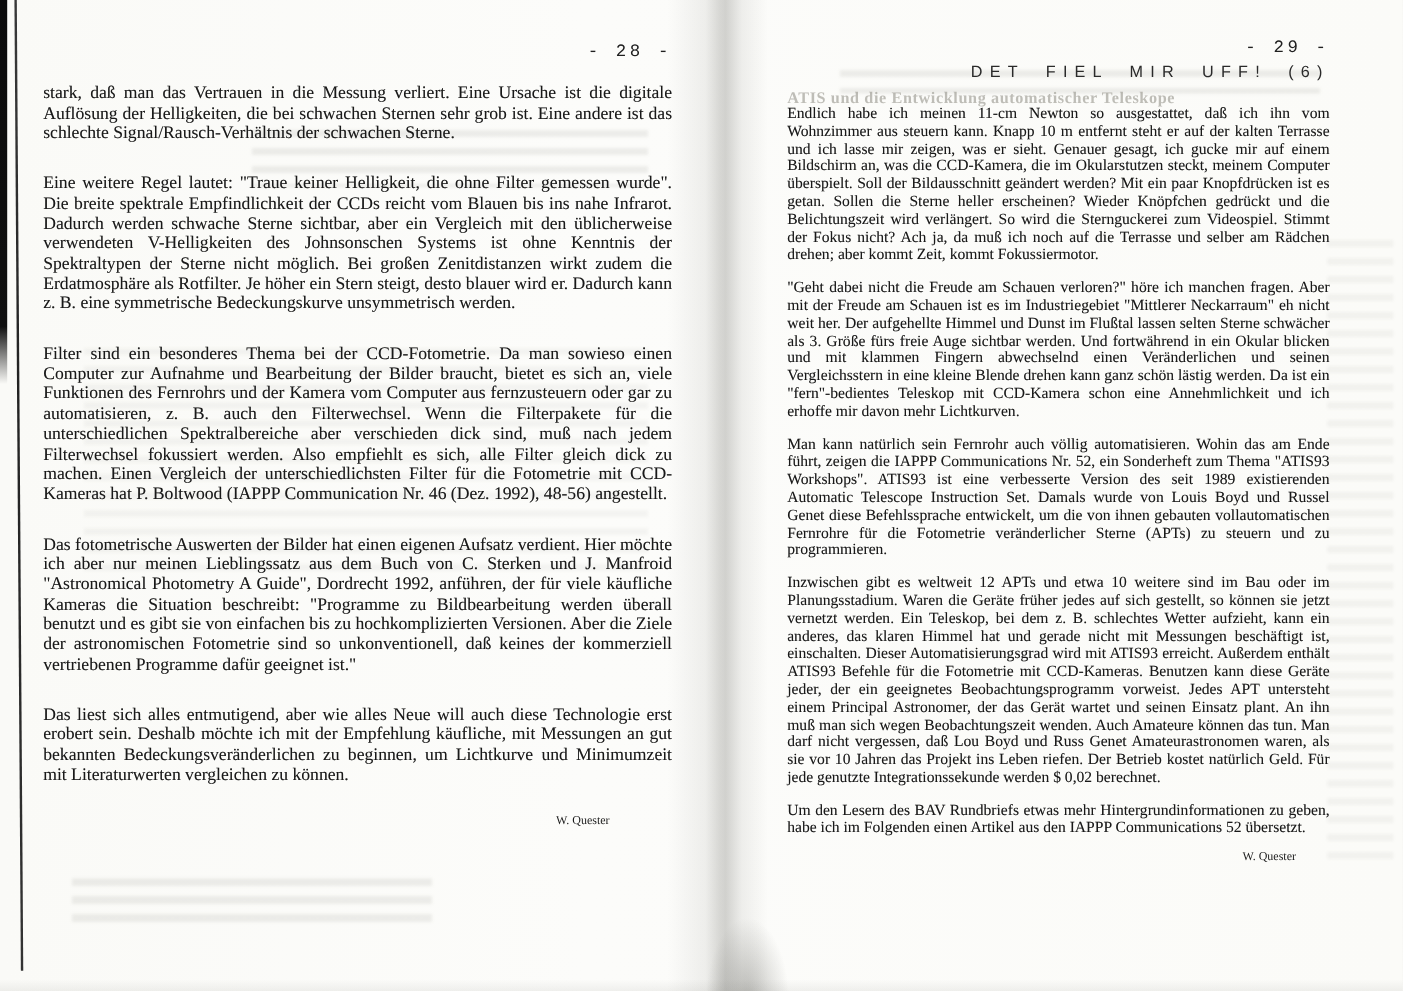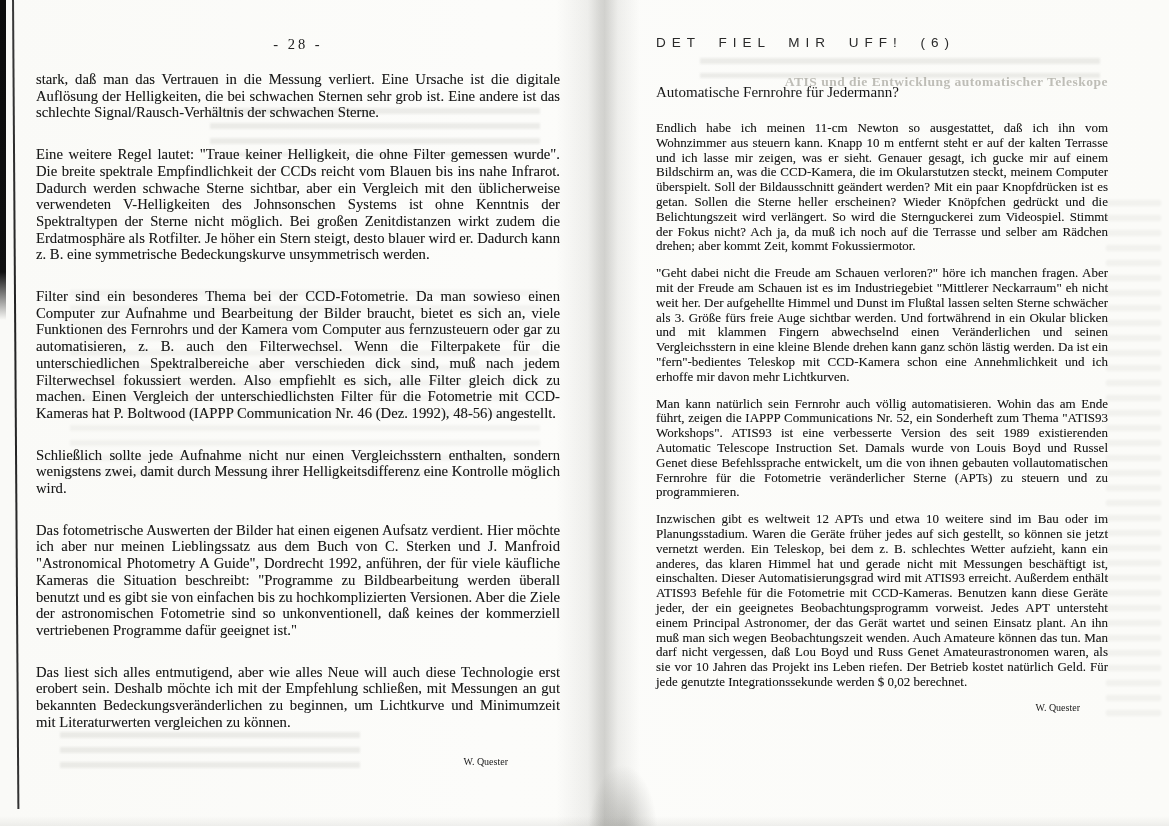--- a/index.html
+++ b/index.html
@@ -47,37 +47,37 @@
   .smudge {
     position: absolute;
     background: repeating-linear-gradient(180deg,
       rgba(100,100,92,0.10) 0px, rgba(100,100,92,0.10) 6px,
       rgba(100,100,92,0) 6px, rgba(100,100,92,0) 15px);
     filter: blur(1.2px);
     pointer-events: none;
   }
   .bleed-title {
     position: absolute; left: 656px; top: 74px; width: 452px;
-    text-align: right;
+    text-align: left;
     font-weight: bold; font-size: 13.5px;
     color: rgba(116,112,102,0.45);
     filter: blur(0.6px);
     letter-spacing: 0.5px;
   }
   
   .page { position: absolute; }
   .page-left  { left: 36px;  top: 36px; width: 524px; }
   .page-right { left: 656px; top: 32px; width: 452px; }
   .pagenum {
-    text-align: center; font-size: 14.5px; letter-spacing: 3px;
-    margin-bottom: 4px; color: #202020;
+    text-align: right; font-size: 14.5px; letter-spacing: 3px;
+    margin-bottom: 4px; color: #202020; font-family: Liberation Mono, monospace;
   }
   .page-left .pagenum { margin-bottom: 18px; }
   .article-heading {
-    text-align: left;
+    text-align: right;
     font-family: "Liberation Sans", sans-serif;
     font-size: 13.5px; letter-spacing: 6px; word-spacing: 8px;
     color: #2a2a2a; margin-top: 3px;
   }
   .article-subtitle {
     font-size: 15px; margin-top: 34px; color: #161616;
   }
   .page p {
     text-align: justify;
     margin: 0;
@@ -112,29 +112,29 @@
   <div class="smudge" style="left:700px; top:58px;  width:400px; height:20px;"></div>
   <div class="smudge" style="left:1106px;top:200px; width:55px;  height:520px; opacity:.6;"></div>
 
   <div class="bleed-title">ATIS und die Entwicklung automatischer Teleskope</div>
 
   <div class="page page-left">
     <div class="pagenum">-  28  -</div>
     <p>stark, daß man das Vertrauen in die Messung verliert. Eine Ursache  ist die digitale Auflösung der Helligkeiten, die bei schwachen Sternen sehr grob ist. Eine andere ist das schlechte Signal/Rausch-Verhältnis der schwachen Sterne.</p>
     <p>Eine weitere Regel lautet: "Traue keiner Helligkeit, die ohne Filter gemessen wurde". Die breite spektrale Empfindlichkeit der CCDs reicht vom Blauen bis ins nahe Infrarot. Dadurch werden schwache Sterne sichtbar, aber ein Vergleich mit den üblicherweise verwendeten V-Helligkeiten des Johnsonschen Systems ist ohne Kenntnis der Spektraltypen der Sterne nicht möglich. Bei großen Zenitdistanzen wirkt zudem die Erdatmosphäre als Rotfilter. Je höher ein Stern steigt, desto blauer wird er. Dadurch kann z. B. eine symmetrische Bedeckungskurve unsymmetrisch werden.</p>
     <p>Filter sind ein besonderes Thema bei der CCD-Fotometrie. Da man sowieso einen Computer zur Aufnahme und Bearbeitung der Bilder braucht, bietet es sich an, viele Funktionen des Fernrohrs und der Kamera vom Computer aus fernzusteuern oder gar zu automatisieren, z. B. auch den Filterwechsel. Wenn die Filterpakete für die unterschiedlichen Spektralbereiche aber verschieden dick sind, muß nach jedem Filterwechsel fokussiert werden. Also empfiehlt es sich, alle Filter gleich dick zu machen. Einen Vergleich der unterschiedlichsten Filter für die Fotometrie mit CCD-Kameras hat P. Boltwood (IAPPP Communication Nr. 46 (Dez. 1992), 48-56) angestellt.</p>
-    <p>Schließlich  sollte jede Aufnahme nicht nur einen Vergleichsstern enthalten, sondern wenigstens zwei, damit durch Messung ihrer Helligkeitsdifferenz eine Kontrolle möglich wird.</p>
     <p>Das fotometrische Auswerten der Bilder hat einen eigenen Aufsatz verdient. Hier möchte ich aber nur meinen Lieblingssatz aus dem Buch von C. Sterken und J. Manfroid "Astronomical Photometry  A Guide", Dordrecht 1992, anführen, der für viele käufliche Kameras die Situation beschreibt: "Programme zu Bildbearbeitung werden überall benutzt und es gibt sie von einfachen bis zu hochkomplizierten Versionen. Aber die Ziele der astronomischen Fotometrie sind so unkonventionell, daß keines der kommerziell vertriebenen Programme dafür geeignet ist."</p>
-    <p>Das liest sich alles entmutigend, aber wie alles Neue will auch diese Technologie erst erobert sein. Deshalb möchte ich mit der Empfehlung schließen, mit Messungen an gut bekannten Bedeckungsveränderlichen zu beginnen, um Lichtkurve und Minimumzeit mit Literaturwerten vergleichen zu können.</p>
+    <p>Das liest sich alles entmutigend, aber wie alles Neue will auch diese Technologie erst erobert sein. Deshalb möchte ich mit der Empfehlung käufliche, mit Messungen an gut bekannten Bedeckungsveränderlichen zu beginnen, um Lichtkurve und Minimumzeit mit Literaturwerten vergleichen zu können.</p>
     <div class="signature">W. Quester</div>
   </div>
 
   <div class="page page-right">
+    <div class="pagenum">-  29  -</div>
     <div class="article-heading">DET FIEL MIR UFF! (6)</div>
-    <div class="article-subtitle">Automatische Fernrohre für Jedermann?</div>
     <p>Endlich habe ich meinen 11-cm Newton so ausgestattet, daß ich ihn vom Wohnzimmer aus  steuern kann. Knapp 10 m entfernt steht er auf der kalten Terrasse und ich lasse mir zeigen, was er sieht. Genauer gesagt, ich gucke mir auf einem Bildschirm an, was die CCD-Kamera, die im Okularstutzen steckt, meinem Computer überspielt. Soll der Bildausschnitt geändert werden? Mit ein paar Knopfdrücken ist es getan. Sollen die Sterne heller erscheinen? Wieder Knöpfchen gedrückt und die Belichtungszeit wird verlängert. So wird die Sternguckerei zum Videospiel. Stimmt der Fokus nicht? Ach ja, da muß ich noch auf die Terrasse und selber am Rädchen drehen; aber kommt Zeit, kommt Fokussiermotor.</p>
     <p>"Geht dabei nicht die Freude am Schauen verloren?" höre ich manchen fragen. Aber mit der Freude am Schauen ist es im Industriegebiet "Mittlerer Neckarraum" eh nicht weit her. Der aufgehellte Himmel und Dunst im Flußtal lassen selten Sterne schwächer als 3. Größe fürs freie Auge sichtbar werden. Und fortwährend in ein Okular blicken und mit klammen Fingern abwechselnd einen Veränderlichen und seinen Vergleichsstern in eine kleine Blende drehen kann ganz schön lästig werden. Da ist ein "fern"-bedientes Teleskop mit CCD-Kamera schon eine Annehmlichkeit und ich erhoffe mir davon mehr Lichtkurven.</p>
     <p>Man kann natürlich sein Fernrohr auch völlig automatisieren. Wohin das am Ende führt, zeigen die IAPPP Communications Nr. 52, ein Sonderheft zum Thema "ATIS93 Workshops". ATIS93 ist eine verbesserte Version des seit 1989 existierenden Automatic Telescope Instruction Set. Damals wurde von Louis Boyd und Russel Genet diese Befehlssprache entwickelt, um die von ihnen gebauten vollautomatischen Fernrohre für die Fotometrie veränderlicher Sterne (APTs) zu steuern und zu programmieren.</p>
     <p>Inzwischen gibt es weltweit 12 APTs und etwa 10 weitere sind im Bau oder im Planungsstadium. Waren die Geräte früher jedes auf sich gestellt, so können sie jetzt vernetzt werden. Ein Teleskop, bei dem z. B. schlechtes Wetter aufzieht, kann ein anderes, das klaren Himmel hat und gerade nicht mit Messungen beschäftigt ist, einschalten. Dieser Automatisierungsgrad wird mit ATIS93 erreicht. Außerdem enthält ATIS93 Befehle für die Fotometrie mit CCD-Kameras. Benutzen kann diese Geräte jeder, der ein geeignetes Beobachtungsprogramm vorweist. Jedes APT untersteht einem Principal Astronomer, der das Gerät wartet und seinen Einsatz plant. An ihn muß man sich wegen Beobachtungszeit wenden. Auch Amateure können das tun. Man darf nicht vergessen, daß Lou Boyd und Russ Genet Amateurastronomen waren, als sie vor 10 Jahren das Projekt ins Leben riefen. Der Betrieb kostet natürlich Geld. Für jede genutzte Integrationssekunde werden $ 0,02 berechnet.</p>
+    <p>Um den Lesern des BAV Rundbriefs etwas mehr Hintergrundinformationen zu geben, habe ich im Folgenden einen Artikel aus den IAPPP Communications 52 übersetzt.</p>
     <div class="signature">W. Quester</div>
   </div>
 
 </div>
 
 </body></html>

